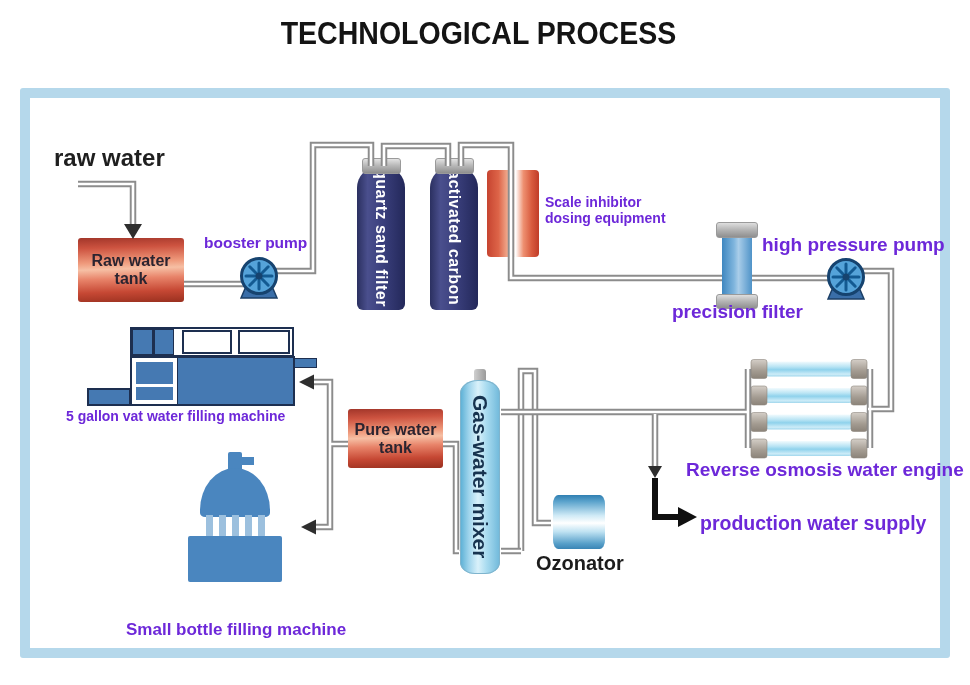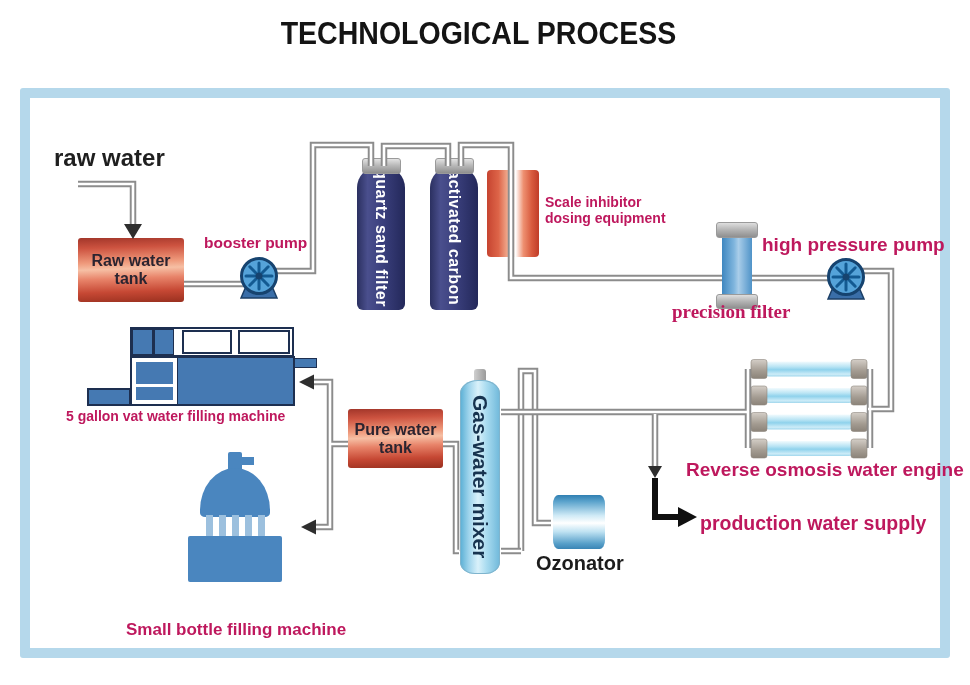--- a/index.html
+++ b/index.html
@@ -8,21 +8,21 @@
   .abs{position:absolute;box-sizing:border-box;}
   
   .title{left:0;top:16px;width:960px;text-align:center;font-size:31px;font-weight:600;
          color:#141414;letter-spacing:0;transform:scaleX(.92);transform-origin:48% 50%;z-index:4;}
   
   .frame{left:20px;top:88px;width:930px;height:570px;border:10px solid #b5d8eb;
          border-radius:3px;background:#ffffff;z-index:0;}
   
   .equip{z-index:1;}
   svg.pipes{position:absolute;left:0;top:0;z-index:3;pointer-events:none;}
-  .lbl{z-index:4;font-weight:bold;color:#be185d;line-height:1.12;white-space:nowrap;}
+  .lbl{z-index:4;font-weight:bold;color:#6d28d9;line-height:1.12;white-space:nowrap;}
   
   .tank{border-radius:3px;display:flex;flex-direction:column;align-items:center;justify-content:center;
         background:linear-gradient(178deg,#a2362a 0%,#cd5340 16%,#ef9a7c 38%,#f6bfa4 48%,#e8846a 62%,#c64834 82%,#99301f 100%);
         font-weight:bold;font-size:16px;color:#2b2430;text-align:center;line-height:1.1;}
   .tank-raw{left:78px;top:238px;width:106px;height:64px;}
   .tank-pure{left:348px;top:409px;width:95px;height:59px;}
   
   .navyfilter{border-radius:22px 22px 6px 6px;
         background:linear-gradient(90deg,#2b3060 0%,#4a4f8d 22%,#3a3f7c 55%,#23285a 100%);
         display:flex;align-items:center;justify-content:center;}
@@ -74,21 +74,21 @@
   .sb-chimney{left:40px;top:0;width:14px;height:20px;border-radius:2px;}
   .sb-spout{left:54px;top:5px;width:12px;height:8px;}
   .sb-dome{left:12px;top:16px;width:70px;height:49px;border-radius:35px 35px 5px 5px / 42px 42px 4px 4px;}
   .sb-noz{top:63px;width:7px;height:23px;background:#9cc0de !important;border-radius:0 0 3px 3px;}
   .sb-base{left:0;top:84px;width:94px;height:46px;border-radius:2px;}
   
   .l-rawwater{left:54px;top:145px;font-size:24px;color:#1f1f1f;}
   .l-booster{left:204px;top:234px;font-size:15.5px;text-align:right;}
   .l-scale{left:545px;top:195px;font-size:14px;}
   .l-hpp{left:762px;top:234px;font-size:19px;}
-  .l-precision{left:672px;top:301px;font-size:19px;font-family:Liberation Serif, serif;}
+  .l-precision{left:672px;top:301px;font-size:19px;}
   .l-ro{left:686px;top:459px;font-size:19px;}
   .l-supply{left:700px;top:513px;font-size:19.5px;}
   .l-ozon{left:536px;top:552px;font-size:20px;color:#1c1c1c;}
   .l-g5{left:66px;top:409px;font-size:14px;}
   .l-sb{left:126px;top:620px;font-size:17px;}
 </style>
 </head>
 <body>
 
 <div class="stage">

